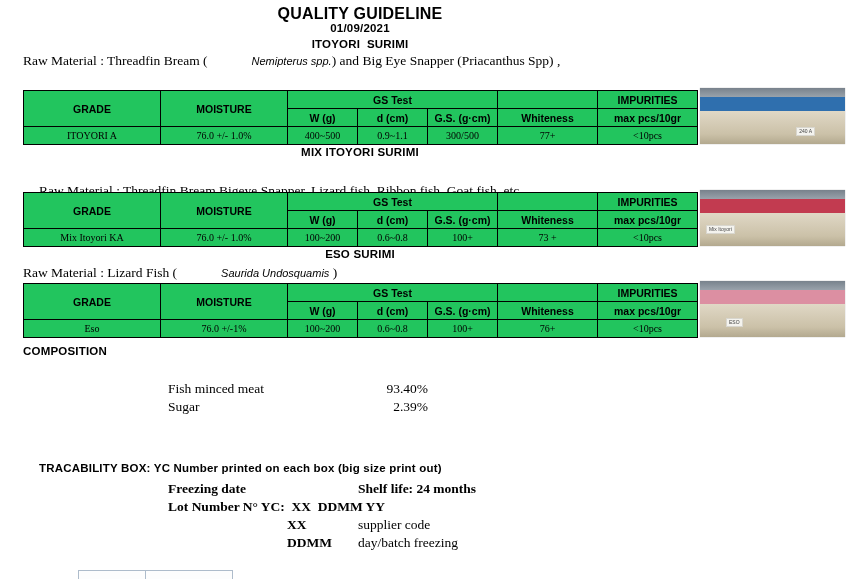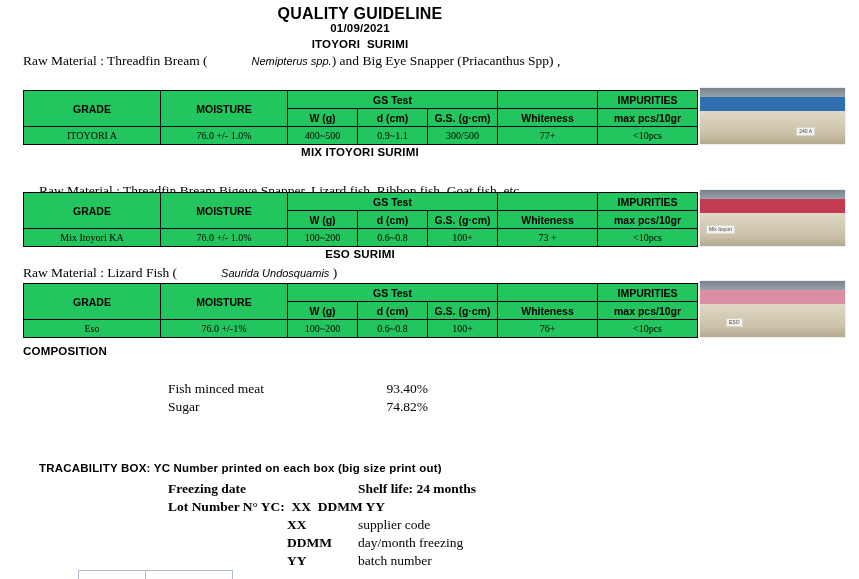--- a/index.html
+++ b/index.html
@@ -164,31 +164,30 @@
       </table>
 
     <div class="abs sansb heading" style="top:345px;left:0;">COMPOSITION</div>
     <div class="abs" style="top:380px;left:0;width:674px;">
       <div class="comp-row">
           <span>Fish minced meat</span>
           <span>93.40%</span>
         </div>
       <div class="comp-row">
           <span>Sugar</span>
-          <span>74.82%</span>
+          <span>2.39%</span>
         </div>
     </div>
 
     <div class="abs sansb heading" style="top:462px;left:16px;">TRACABILITY BOX: YC Number printed on each box (big size print out)</div>
     <div class="abs" style="top:480px;left:0;width:674px;">
       <div class="trace-row trace-ind1"><span class="t-label">Freezing date</span><span>Shelf life: 24 months</span></div>
       <div class="trace-row trace-ind1"><span>Lot Number N° YC:  XX  DDMM YY</span></div>
       <div class="trace-row trace-ind2"><span class="t-code">XX</span><span>supplier code</span></div>
-      <div class="trace-row trace-ind2"><span class="t-code">DDMM</span><span>day/month freezing</span></div>
-      <div class="trace-row trace-ind2"><span class="t-code">YY</span><span>batch number</span></div>
+      <div class="trace-row trace-ind2"><span class="t-code">DDMM</span><span>day/batch freezing</span></div>
     </div>
   </div>
 
   <div class="photo" style="left:700px;top:88px;">
     <div class="ptop"></div>
     <div class="pband" style="background: rgb(47, 111, 174);"></div>
     <div class="pbody"></div>
     <div class="photo-tag" style="right:30px;bottom:8px;">240 A</div>
   </div>
   <div class="photo" style="left:700px;top:190px;">

